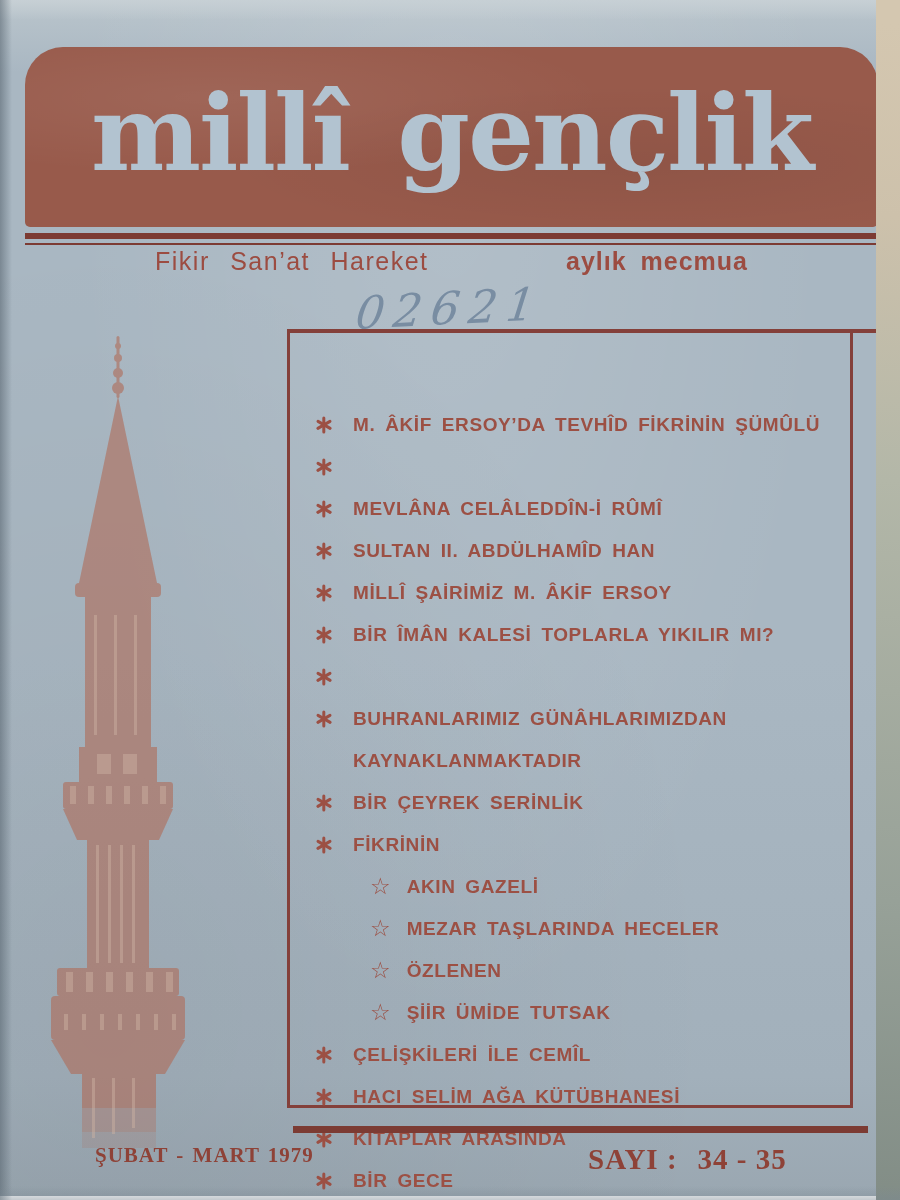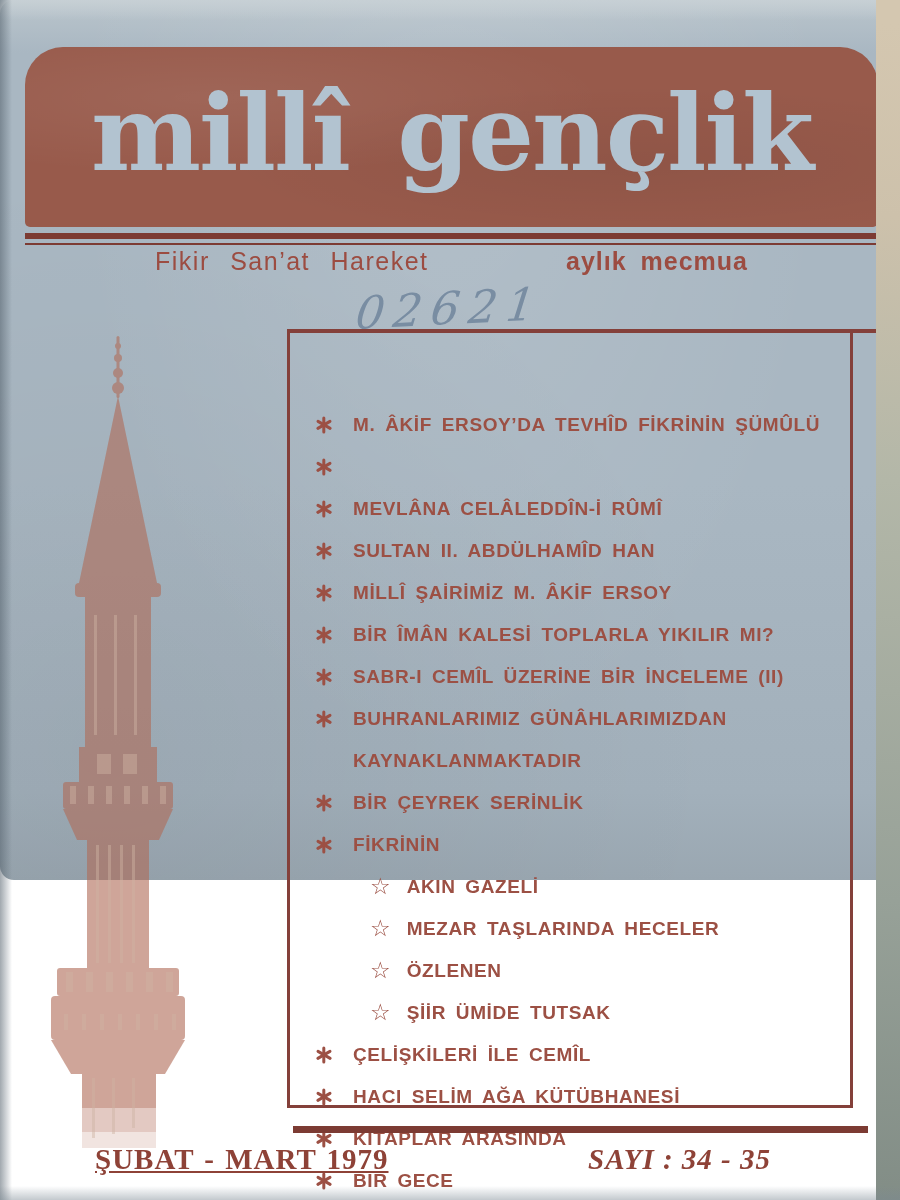--- a/index.html
+++ b/index.html
@@ -1,26 +1,25 @@
 <!DOCTYPE html>
 <html><head>
 <meta charset="utf-8">
 <style>
   html,body{margin:0;padding:0;}
   body{
     width:900px;height:1200px;overflow:hidden;
     font-family:"Liberation Sans","DejaVu Sans",sans-serif;
   }
   #page{
-    position:relative;width:900px;height:880px;
+    position:relative;width:900px;height:1196px;
     background:
       radial-gradient(ellipse at 50% 15%, rgba(255,255,255,.10), transparent 60%),
       radial-gradient(ellipse at 12% 85%, rgba(0,0,0,.05), transparent 55%),
       linear-gradient(#bac5cc, #a9b7c2 6%, #a9b7c2 55%, #a2b0bb 90%, #9aa7b1);
-    border-radius: 14px;
   }
   
   .edge-top{position:absolute;left:0;top:0;width:900px;height:20px;
     background:linear-gradient(#c7d0d5, rgba(199,208,213,0));}
   .edge-left{position:absolute;left:0;top:0;width:12px;height:1200px;
     background:linear-gradient(90deg, rgba(84,97,108,.55), rgba(84,97,108,0));}
   .edge-right{position:absolute;left:876px;top:0;width:24px;height:1200px;
     background:linear-gradient(#d4c7b0 2%, #cdc1ab 18%, #b3b7a8 40%, #97a198 75%, #828d86);}
   .edge-bottom{position:absolute;left:0;top:1186px;width:900px;height:14px;
     background:linear-gradient(rgba(122,136,146,0), rgba(122,136,146,.45));}
@@ -73,24 +72,24 @@
   .ast{position:relative;width:17px;height:17px;flex:none;margin-right:21px;}
   .ast i{position:absolute;left:50%;top:50%;width:3.4px;height:17px;background:#9c5044;
     border-radius:2px;transform:translate(-50%,-50%) rotate(var(--r));}
   .toc-row.cont{padding-left:38px;}
   .toc-row.sub{padding-left:55px;}
   .star{flex:none;font-size:23px;line-height:20px;color:#9c5044;margin-right:16px;
     font-family:"DejaVu Sans",sans-serif;transform:translateY(-1px);}
   
   .footer-date{position:absolute;left:95px;top:1143px;
     font-family:"Liberation Serif","DejaVu Serif",serif;font-weight:bold;
-    font-size:29px;color:#8e4237;letter-spacing:1px;word-spacing:2px;text-decoration:underline;}
-  .footer-issue{position:absolute;left:588px;top:1143px;display:flex;gap:8px;
+    font-size:21px;color:#8e4237;letter-spacing:1px;word-spacing:2px;}
+  .footer-issue{position:absolute;left:588px;top:1143px;display:flex;gap:20px;
     font-family:"Liberation Serif","DejaVu Serif",serif;font-weight:bold;
-    font-size:29px;color:#8e4237;letter-spacing:1px;font-style:italic;}
+    font-size:29px;color:#8e4237;letter-spacing:1px;}
   
   #minaret{position:absolute;left:30px;top:330px;}
 </style>
 </head>
 <body>
 
 <div id="page">
 
   <div class="edge-top"></div>
 
@@ -219,21 +218,20 @@
             <i style="--r: 120deg;"></i>
           </span>
           <span class="toc-text">BİR ÎMÂN KALESİ TOPLARLA YIKILIR MI?</span>
         </div>
         <div class="toc-row item">
           <span class="ast">
             <i style="--r: 0deg;"></i>
             <i style="--r: 60deg;"></i>
             <i style="--r: 120deg;"></i>
           </span>
-          <span class="toc-text">SABR-I CEMÎL ÜZERİNE BİR İNCELEME (II)</span>
         </div>
         <div class="toc-row item">
           <span class="ast">
             <i style="--r: 0deg;"></i>
             <i style="--r: 60deg;"></i>
             <i style="--r: 120deg;"></i>
           </span>
           <span class="toc-text">BUHRANLARIMIZ GÜNÂHLARIMIZDAN</span>
         </div>
         <div class="toc-row cont">

